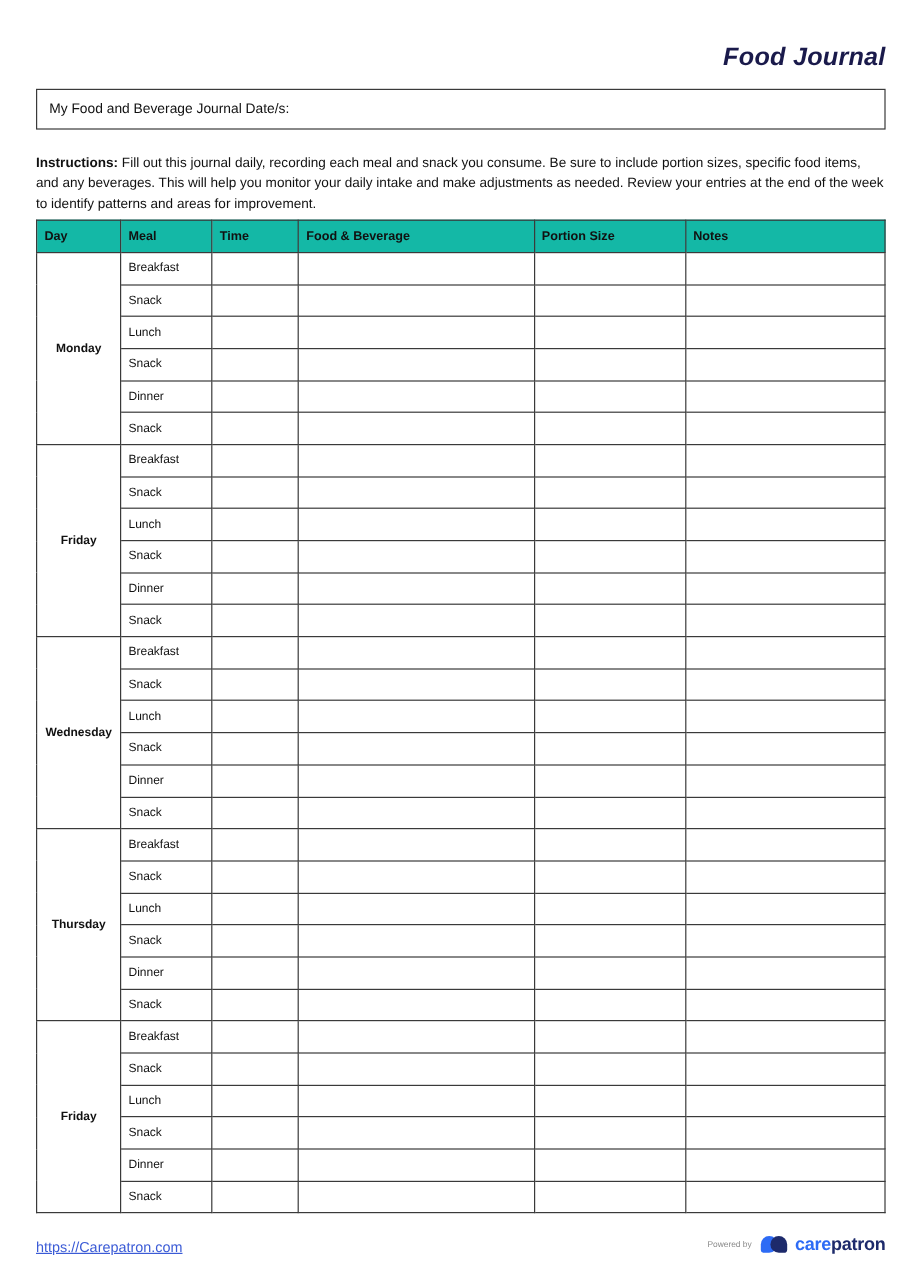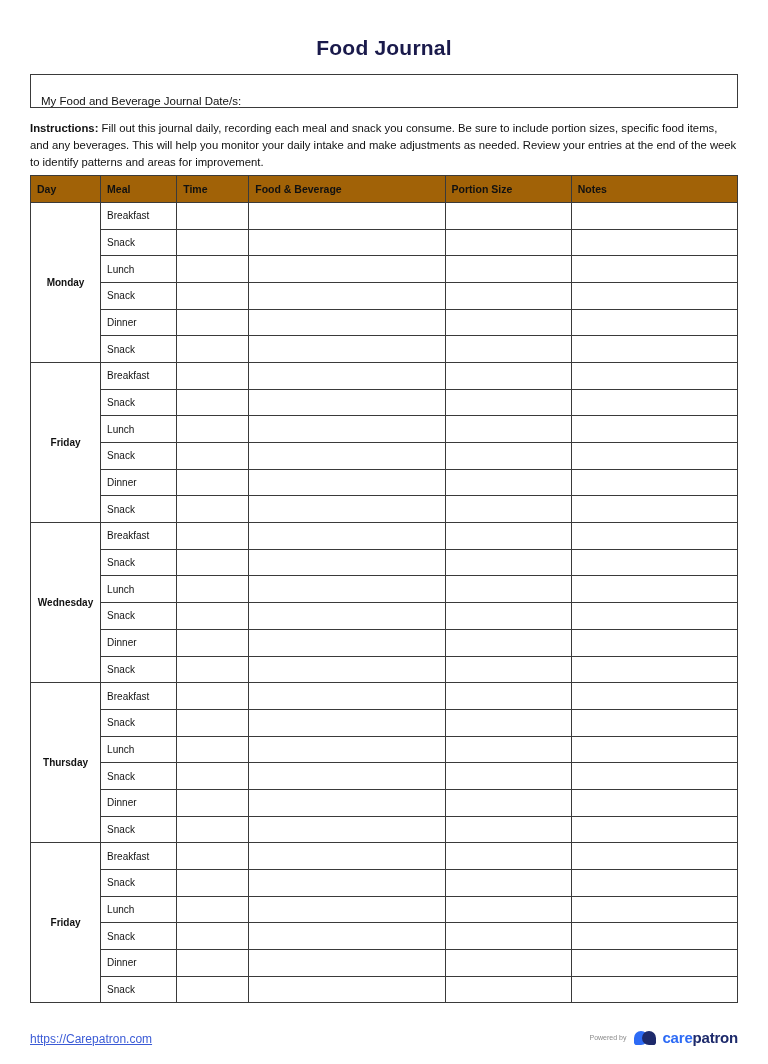--- a/index.html
+++ b/index.html
@@ -16,53 +16,54 @@
     position: relative;
     overflow: hidden;
   }
   .page {
     width: 768px;
     height: 1064px;
     padding: 24px 30px 0 30px;
     position: relative;
   }
   .title {
-    text-align: center;
+    text-align: right;
     font-size: 21px;
     font-weight: bold;
     color: #1a1a4b;
     margin: 12px 0 14px 0;
     letter-spacing: 0.2px;
+    font-style: italic;
   }
   .journal-box {
     border: 1px solid #3a3a3a;
     height: 34px;
     display: flex;
-    align-items: flex-end;
+    align-items: center;
     padding: 0 10px;
     font-size: 11.5px;
     color: #111;
-    margin-bottom: 12px;
+    margin-bottom: 20px;
   }
   .instructions {
     font-size: 11.3px;
     line-height: 1.5;
     color: #111;
     margin-bottom: 4px;
     text-align: left;
   }
   .instructions b { font-weight: bold; }
 
   table.journal {
     width: 100%;
     border-collapse: collapse;
     table-layout: fixed;
   }
   table.journal th {
-    background: #a16207;
+    background: #14b8a6;
     border: 1px solid #3a3a3a;
     font-size: 10.5px;
     font-weight: bold;
     text-align: left;
     padding: 7px 6px;
     height: 25px;
   }
   table.journal td {
     border: 1px solid #3a3a3a;
     height: 26.7px;
@@ -98,21 +99,21 @@
     align-items: flex-end;
     justify-content: space-between;
   }
   .footer-link {
     font-size: 12px;
     color: #3b5bd6;
     text-decoration: underline;
   }
   .brand {
     display: flex;
-    align-items: flex-end;
+    align-items: flex-start;
     gap: 6px;
   }
   .powered {
     font-size: 7px;
     color: #8a8a8a;
     margin-right: 2px;
     align-self: center;
   }
   .brand-mark {
     position: relative;

